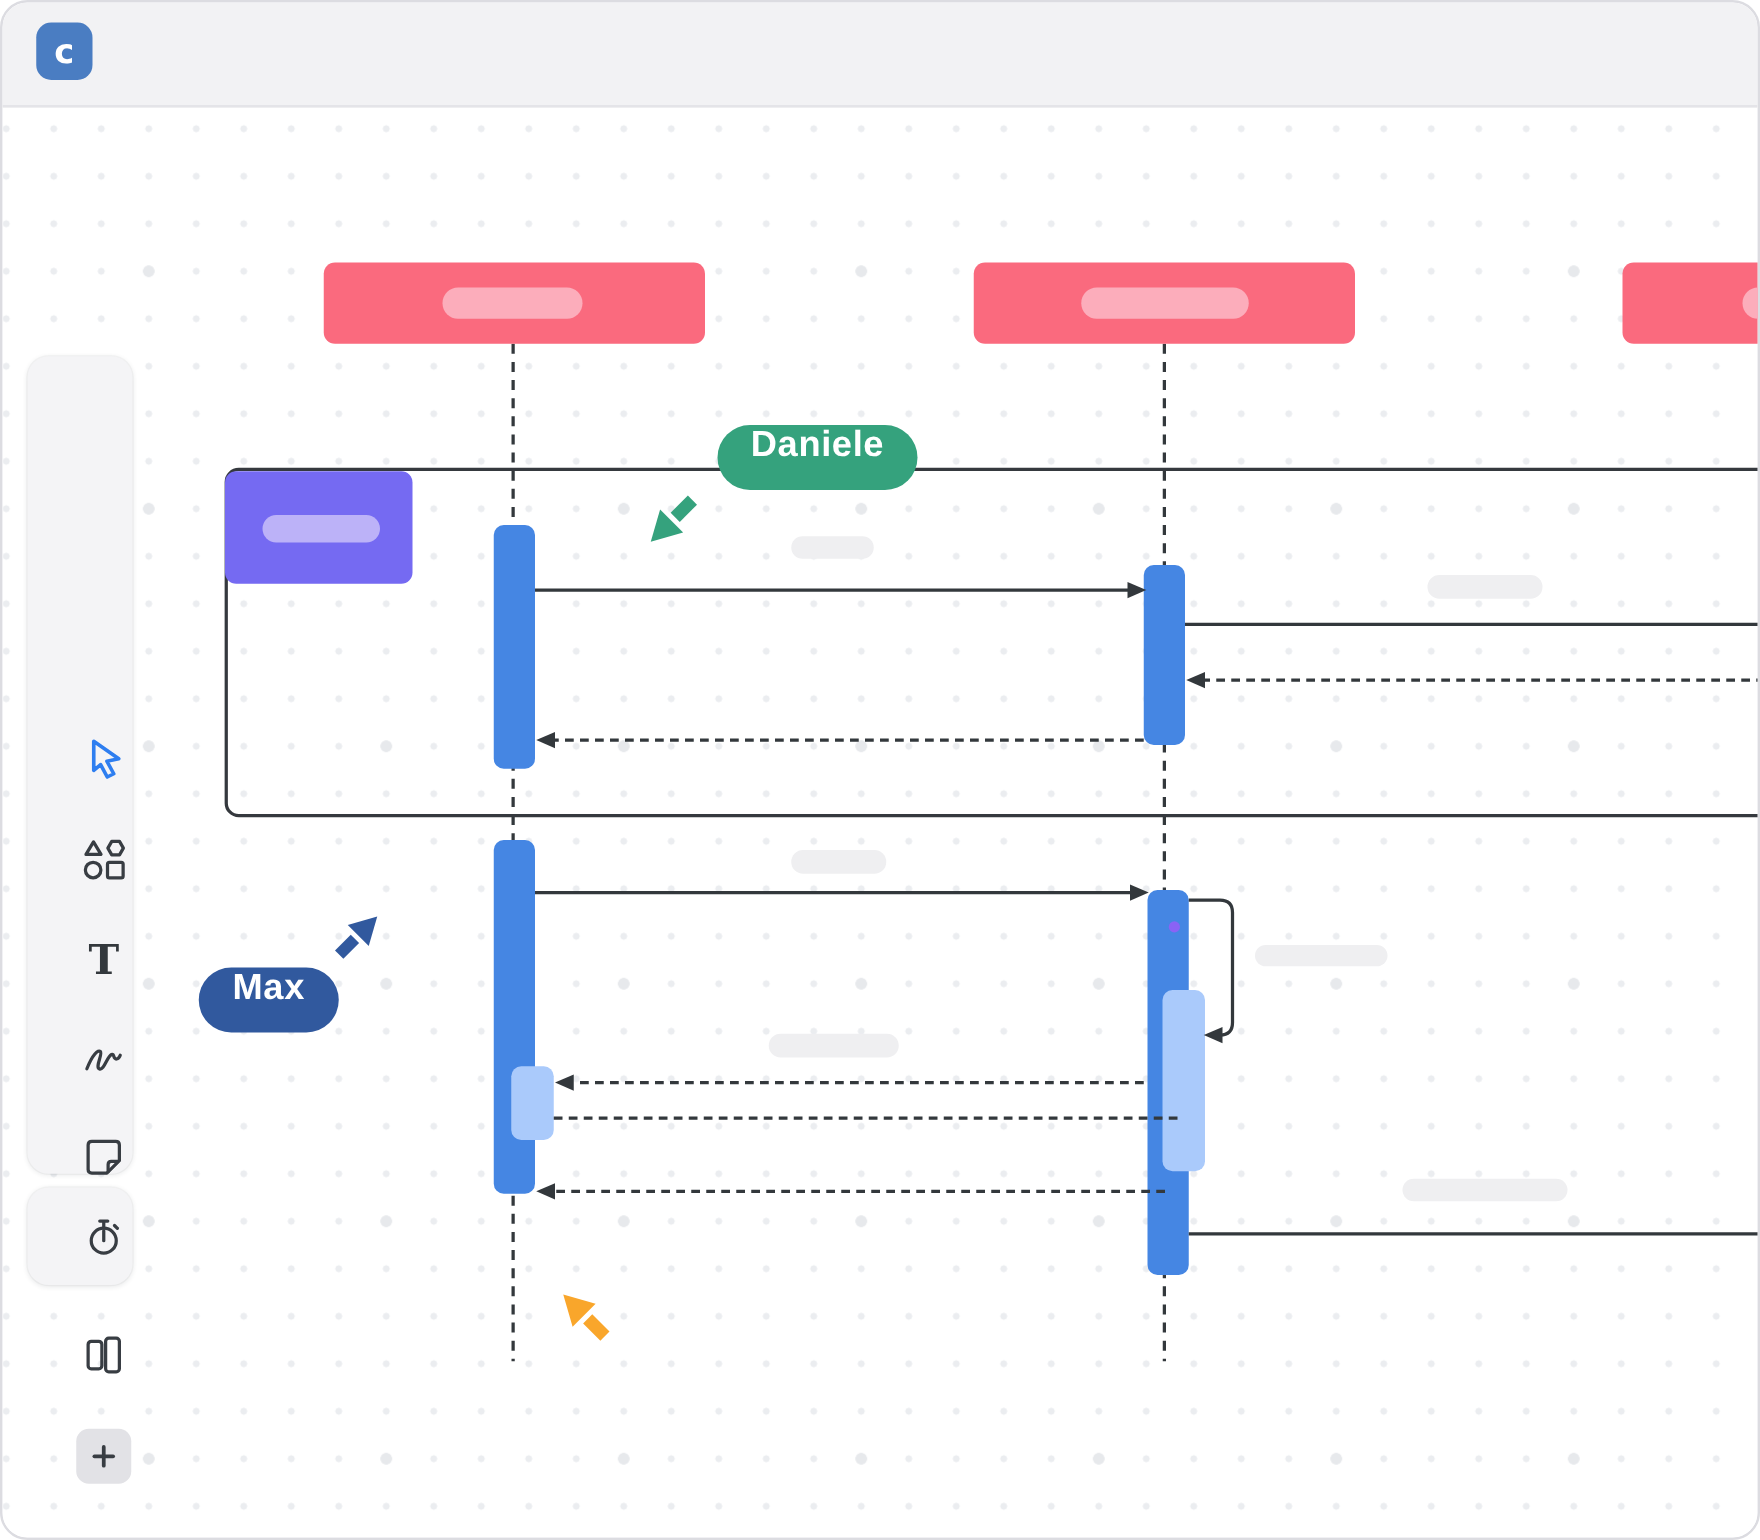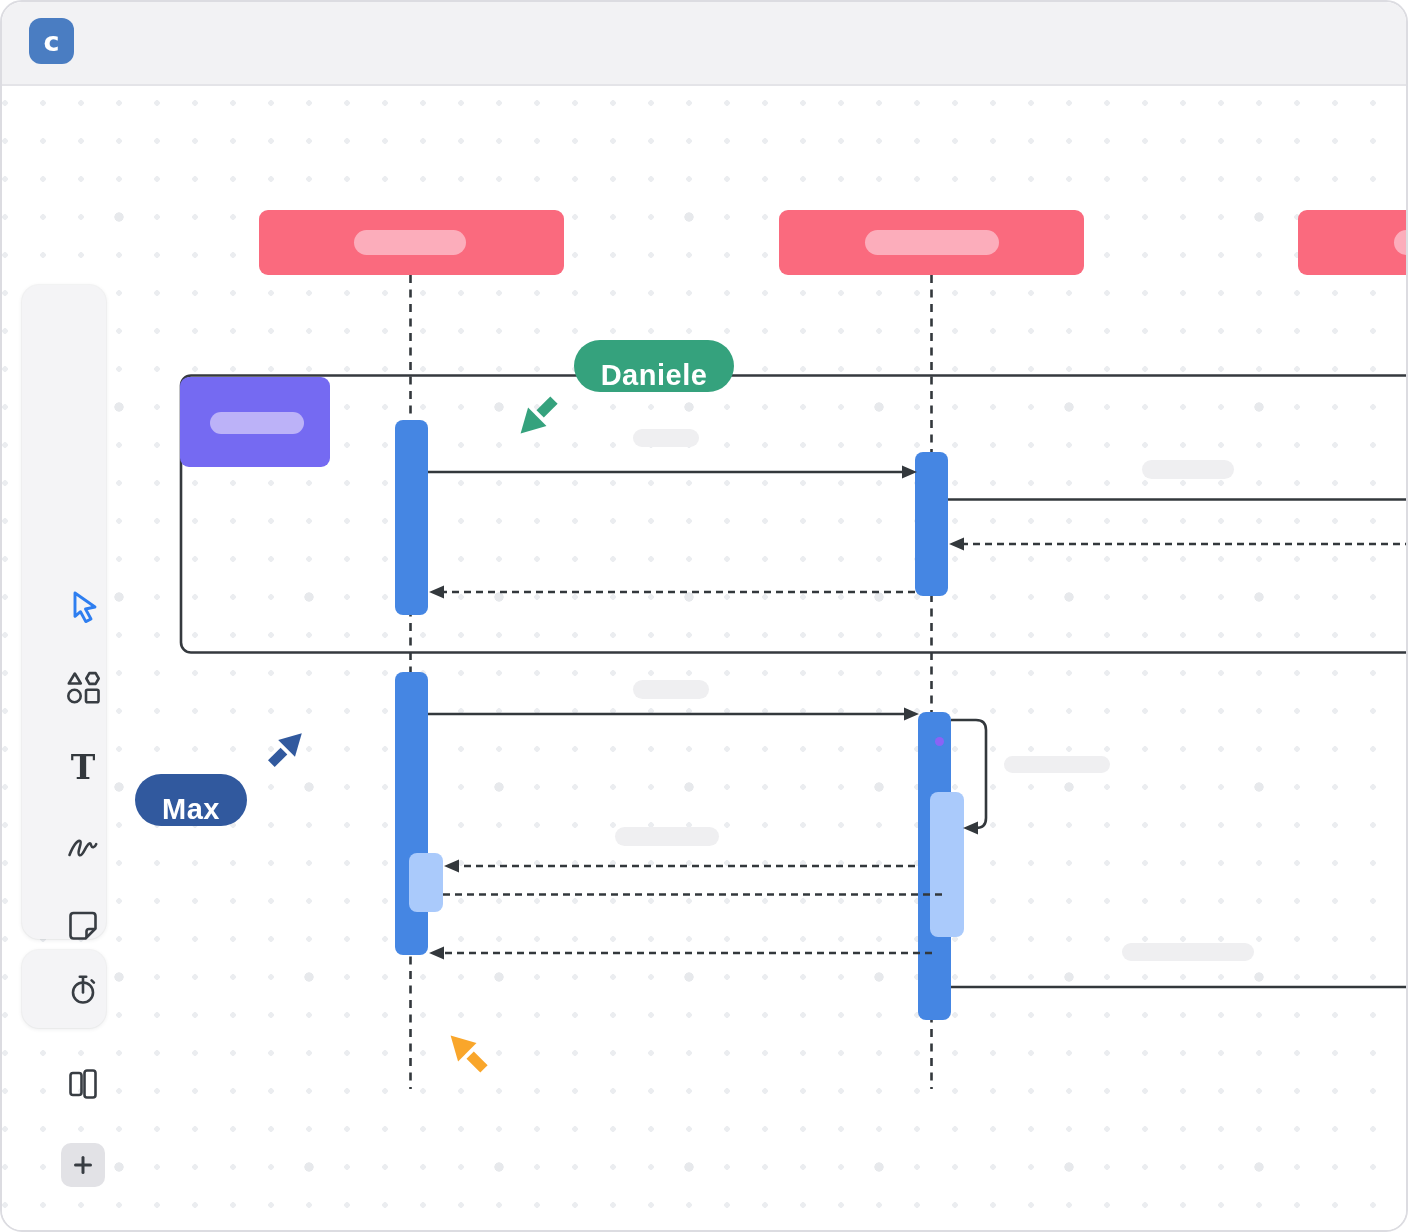--- a/index.html
+++ b/index.html
@@ -25,21 +25,21 @@
   .actor{background:#fa6a7e;border-radius:9px;z-index:2;}
   .actor .ph{position:absolute;top:20px;height:25px;border-radius:13px;background:#fcadbb;}
   .frag-label{background:#756af2;border-radius:9px;z-index:2;}
   .frag-label .ph{position:absolute;left:30px;top:35px;width:94px;height:22px;border-radius:11px;background:#bcb2f8;}
   .bar{background:#4586e3;border-radius:8px;z-index:2;}
   .subbar{background:#aacafb;border-radius:8px;z-index:2;}
   .gray-ph{background:#efeff1;border-radius:10px;z-index:2;}
   .pdot{width:9px;height:9px;border-radius:50%;background:#8a63f5;z-index:3;}
   
   .tag{z-index:4;border-radius:26px;color:#ffffff;font-size:29px;font-weight:bold;
-       display:flex;align-items:flex-end;justify-content:center;letter-spacing:.5px;}
+       display:flex;align-items:flex-start;justify-content:center;letter-spacing:.5px;}
   .cursor-arrow{z-index:4;}
   
   .panel{position:absolute;background:#f4f4f6;border-radius:17px;z-index:7;
          box-shadow:0 1px 4px rgba(30,35,45,.10),0 0 0 1px rgba(30,35,45,.03);}
   .tool{position:absolute;left:43px;width:36px;height:36px;display:flex;align-items:center;
         justify-content:center;cursor:pointer;}
   .plusbg{position:absolute;left:39px;top:858px;width:44px;height:44px;background:#e2e2e6;border-radius:10px;}
   .ticon{font-family:"DejaVu Serif",serif;font-size:33px;font-weight:600;color:#33383d;line-height:1;}
 </style>
 </head>
@@ -115,21 +115,21 @@
   </svg>
 
   <div class="tag abs" style="left:572px;top:338px;width:160px;height:52px;background:#35a27d;">
     <span>Daniele</span>
   </div>
   <svg class="cursor-arrow abs" style="left:514px;top:390px;width:46px;height:46px;transform:rotate(180deg);" viewBox="0 0 40 40">
     <line x1="7" y1="33" x2="19" y2="21" stroke="#35a27d" stroke-width="9"></line>
     <polygon points="36,4 13.5,10.5 29.5,26.5" fill="#35a27d"></polygon>
   </svg>
 
-  <div class="tag abs" style="left:133px;top:772px;width:112px;height:52px;background:#31599e;">
+  <div class="tag abs" style="left:157px;top:772px;width:112px;height:52px;background:#31599e;">
     <span>Max</span>
   </div>
   <svg class="cursor-arrow abs" style="left:262px;top:727px;width:42px;height:42px;" viewBox="0 0 40 40">
     <line x1="7" y1="33" x2="19" y2="21" stroke="#31599e" stroke-width="9"></line>
     <polygon points="36,4 13.5,10.5 29.5,26.5" fill="#31599e"></polygon>
   </svg>
 
   <svg class="cursor-arrow abs" style="left:444px;top:1029px;width:46px;height:46px;transform:rotate(-90deg);" viewBox="0 0 40 40">
     <line x1="7" y1="33" x2="19" y2="21" stroke="#f9a62b" stroke-width="9"></line>
     <polygon points="36,4 13.5,10.5 29.5,26.5" fill="#f9a62b"></polygon>

